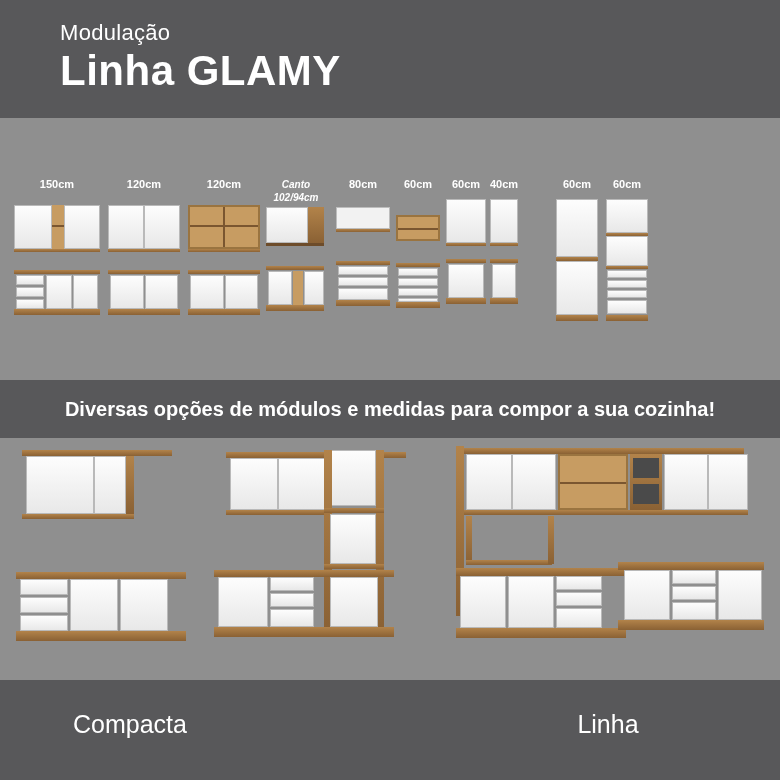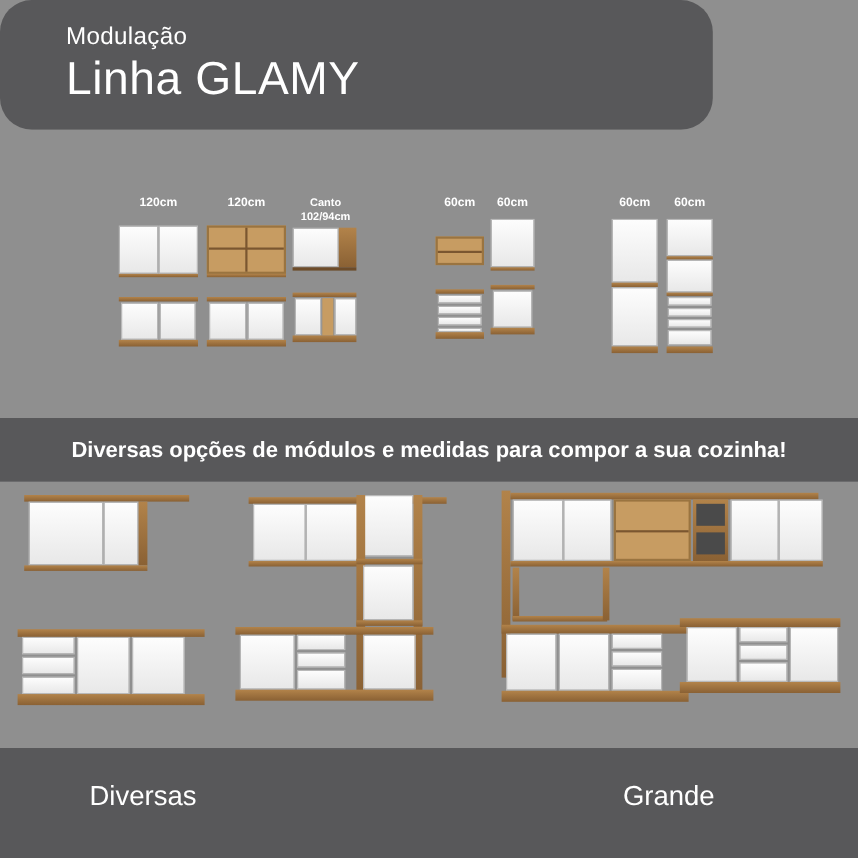--- a/index.html
+++ b/index.html
@@ -17,40 +17,39 @@
     position: relative;
     width: 780px;
     height: 780px;
     background: #8f8f8f;
   }
 
   
   .header {
     position: absolute;
     left: 0; top: 0;
-    width: 648px;
+    width: 780px;
     height: 118px;
     background: #58585a;
     color: #ffffff;
-    border-radius: 29px;
   }
   .header .sub {
     position: absolute;
     left: 60px;
     top: 20px;
     font-size: 22px;
     letter-spacing: 0.3px;
     font-weight: 400;
   }
   .header .title {
     position: absolute;
     left: 60px;
     top: 47px;
     font-size: 42px;
-    font-weight: 400;
+    font-weight: 700;
     letter-spacing: 0.5px;
   }
 
   
   .modules {
     position: absolute;
     left: 0; top: 118px;
     width: 780px;
     height: 262px;
     background: #8f8f8f;
@@ -63,20 +62,21 @@
   .mod .cap {
     color: #ffffff;
     font-size: 11px;
     font-weight: bold;
     line-height: 13px;
     white-space: nowrap;
   }
   .mod .cap.two {
     font-size: 10px;
     font-weight: bold;
+    font-style: italic;
   }
   .upper, .lower {
     position: relative;
     margin: 0 auto;
   }
   .upper { margin-top: 8px; }
   .lower { margin-top: 16px; }
 
   
   .box {
@@ -138,20 +138,39 @@
 
 <div class="page">
 
   <div class="header">
     <div class="sub">Modulação</div>
     <div class="title">Linha GLAMY</div>
   </div>
 
   <div class="modules">
 
+    <div class="mod" style="left:14px; width:86px;">
+      <div class="cap">150cm</div>
+      <div class="upper" style="width:86px;height:55px;">
+        <div class="box white" style="left:0;top:6px;width:38px;height:44px;"></div>
+        <div class="box woodlight" style="left:38px;top:6px;width:12px;height:44px;"></div>
+        <div class="box shelfline" style="left:38px;top:26px;width:12px;height:2px;"></div>
+        <div class="box white" style="left:50px;top:6px;width:36px;height:44px;"></div>
+        <div class="box wood" style="left:0;top:50px;width:86px;height:3px;"></div>
+      </div>
+      <div class="lower" style="width:86px;height:50px;">
+        <div class="box wood" style="left:0;top:0;width:86px;height:4px;"></div>
+        <div class="box white" style="left:2px;top:5px;width:28px;height:10px;"></div>
+        <div class="box white" style="left:2px;top:17px;width:28px;height:10px;"></div>
+        <div class="box white" style="left:2px;top:29px;width:28px;height:10px;"></div>
+        <div class="box white" style="left:32px;top:5px;width:26px;height:34px;"></div>
+        <div class="box white" style="left:59px;top:5px;width:25px;height:34px;"></div>
+        <div class="box wood" style="left:0;top:39px;width:86px;height:6px;"></div>
+      </div>
+    </div>
 
     <div class="mod" style="left:108px; width:72px;">
       <div class="cap">120cm</div>
       <div class="upper" style="width:72px;height:55px;">
         <div class="box white" style="left:0;top:6px;width:36px;height:44px;"></div>
         <div class="box white" style="left:36px;top:6px;width:36px;height:44px;"></div>
         <div class="box wood" style="left:0;top:50px;width:72px;height:3px;"></div>
       </div>
       <div class="lower" style="width:72px;height:50px;">
         <div class="box wood" style="left:0;top:0;width:72px;height:4px;"></div>
@@ -187,20 +206,34 @@
       </div>
       <div class="lower" style="width:60px;height:50px;margin-top:17px;">
         <div class="box wood" style="left:0;top:0;width:58px;height:4px;"></div>
         <div class="box white" style="left:2px;top:5px;width:24px;height:34px;"></div>
         <div class="box woodlight" style="left:27px;top:5px;width:10px;height:34px;"></div>
         <div class="box white" style="left:38px;top:5px;width:20px;height:34px;"></div>
         <div class="box wood" style="left:0;top:39px;width:58px;height:6px;"></div>
       </div>
     </div>
 
+    <div class="mod" style="left:336px; width:54px;">
+      <div class="cap">80cm</div>
+      <div class="upper" style="width:54px;height:40px;margin-top:16px;">
+        <div class="box whiteflat" style="left:0;top:0;width:54px;height:22px;"></div>
+        <div class="box wood" style="left:0;top:22px;width:54px;height:3px;"></div>
+      </div>
+      <div class="lower" style="width:54px;height:50px;margin-top:14px;">
+        <div class="box wood" style="left:0;top:0;width:54px;height:4px;"></div>
+        <div class="box white" style="left:2px;top:5px;width:50px;height:9px;"></div>
+        <div class="box white" style="left:2px;top:16px;width:50px;height:9px;"></div>
+        <div class="box white" style="left:2px;top:27px;width:50px;height:12px;"></div>
+        <div class="box wood" style="left:0;top:39px;width:54px;height:6px;"></div>
+      </div>
+    </div>
 
     <div class="mod" style="left:396px; width:44px;">
       <div class="cap">60cm</div>
       <div class="upper" style="width:44px;height:40px;margin-top:24px;">
         <div class="box woodlight" style="left:0;top:0;width:44px;height:26px;border:2px solid #9a7440;box-sizing:border-box;"></div>
         <div class="box shelfline" style="left:2px;top:13px;width:40px;height:2px;"></div>
       </div>
       <div class="lower" style="width:44px;height:50px;margin-top:8px;">
         <div class="box wood" style="left:0;top:0;width:44px;height:4px;"></div>
         <div class="box white" style="left:2px;top:5px;width:40px;height:8px;"></div>
@@ -217,20 +250,32 @@
         <div class="box white" style="left:0;top:0;width:40px;height:44px;"></div>
         <div class="box wood" style="left:0;top:44px;width:40px;height:3px;"></div>
       </div>
       <div class="lower" style="width:40px;height:50px;margin-top:10px;">
         <div class="box wood" style="left:0;top:0;width:40px;height:4px;"></div>
         <div class="box white" style="left:2px;top:5px;width:36px;height:34px;"></div>
         <div class="box wood" style="left:0;top:39px;width:40px;height:6px;"></div>
       </div>
     </div>
 
+    <div class="mod" style="left:490px; width:28px;">
+      <div class="cap">40cm</div>
+      <div class="upper" style="width:28px;height:50px;margin-top:8px;">
+        <div class="box white" style="left:0;top:0;width:28px;height:44px;"></div>
+        <div class="box wood" style="left:0;top:44px;width:28px;height:3px;"></div>
+      </div>
+      <div class="lower" style="width:28px;height:50px;margin-top:10px;">
+        <div class="box wood" style="left:0;top:0;width:28px;height:4px;"></div>
+        <div class="box white" style="left:2px;top:5px;width:24px;height:34px;"></div>
+        <div class="box wood" style="left:0;top:39px;width:28px;height:6px;"></div>
+      </div>
+    </div>
 
 
     <div class="mod" style="left:556px; width:42px;">
       <div class="cap">60cm</div>
       <div class="upper" style="width:42px;height:126px;margin-top:8px;">
         <div class="box white" style="left:0;top:0;width:42px;height:58px;"></div>
         <div class="box wood" style="left:0;top:58px;width:42px;height:4px;"></div>
         <div class="box white" style="left:0;top:62px;width:42px;height:54px;"></div>
         <div class="box wood" style="left:0;top:116px;width:42px;height:6px;"></div>
       </div>
@@ -330,17 +375,17 @@
       <div class="box white" style="left:224px;top:128px;width:44px;height:14px;"></div>
       <div class="box white" style="left:224px;top:144px;width:44px;height:14px;"></div>
       <div class="box white" style="left:224px;top:160px;width:44px;height:18px;"></div>
       <div class="box white" style="left:270px;top:128px;width:44px;height:50px;"></div>
       <div class="box wood" style="left:170px;top:178px;width:146px;height:10px;"></div>
     </div>
 
   </div>
 
   <div class="footer">
-    <div class="fitem" style="left:20px;width:220px;">Diversas</div>
-    <div class="fitem" style="left:498px;width:220px;">Grande</div>
+    <div class="fitem" style="left:20px;width:220px;">Compacta</div>
+    <div class="fitem" style="left:498px;width:220px;">Linha</div>
   </div>
 
 </div>
 
 </body></html>

